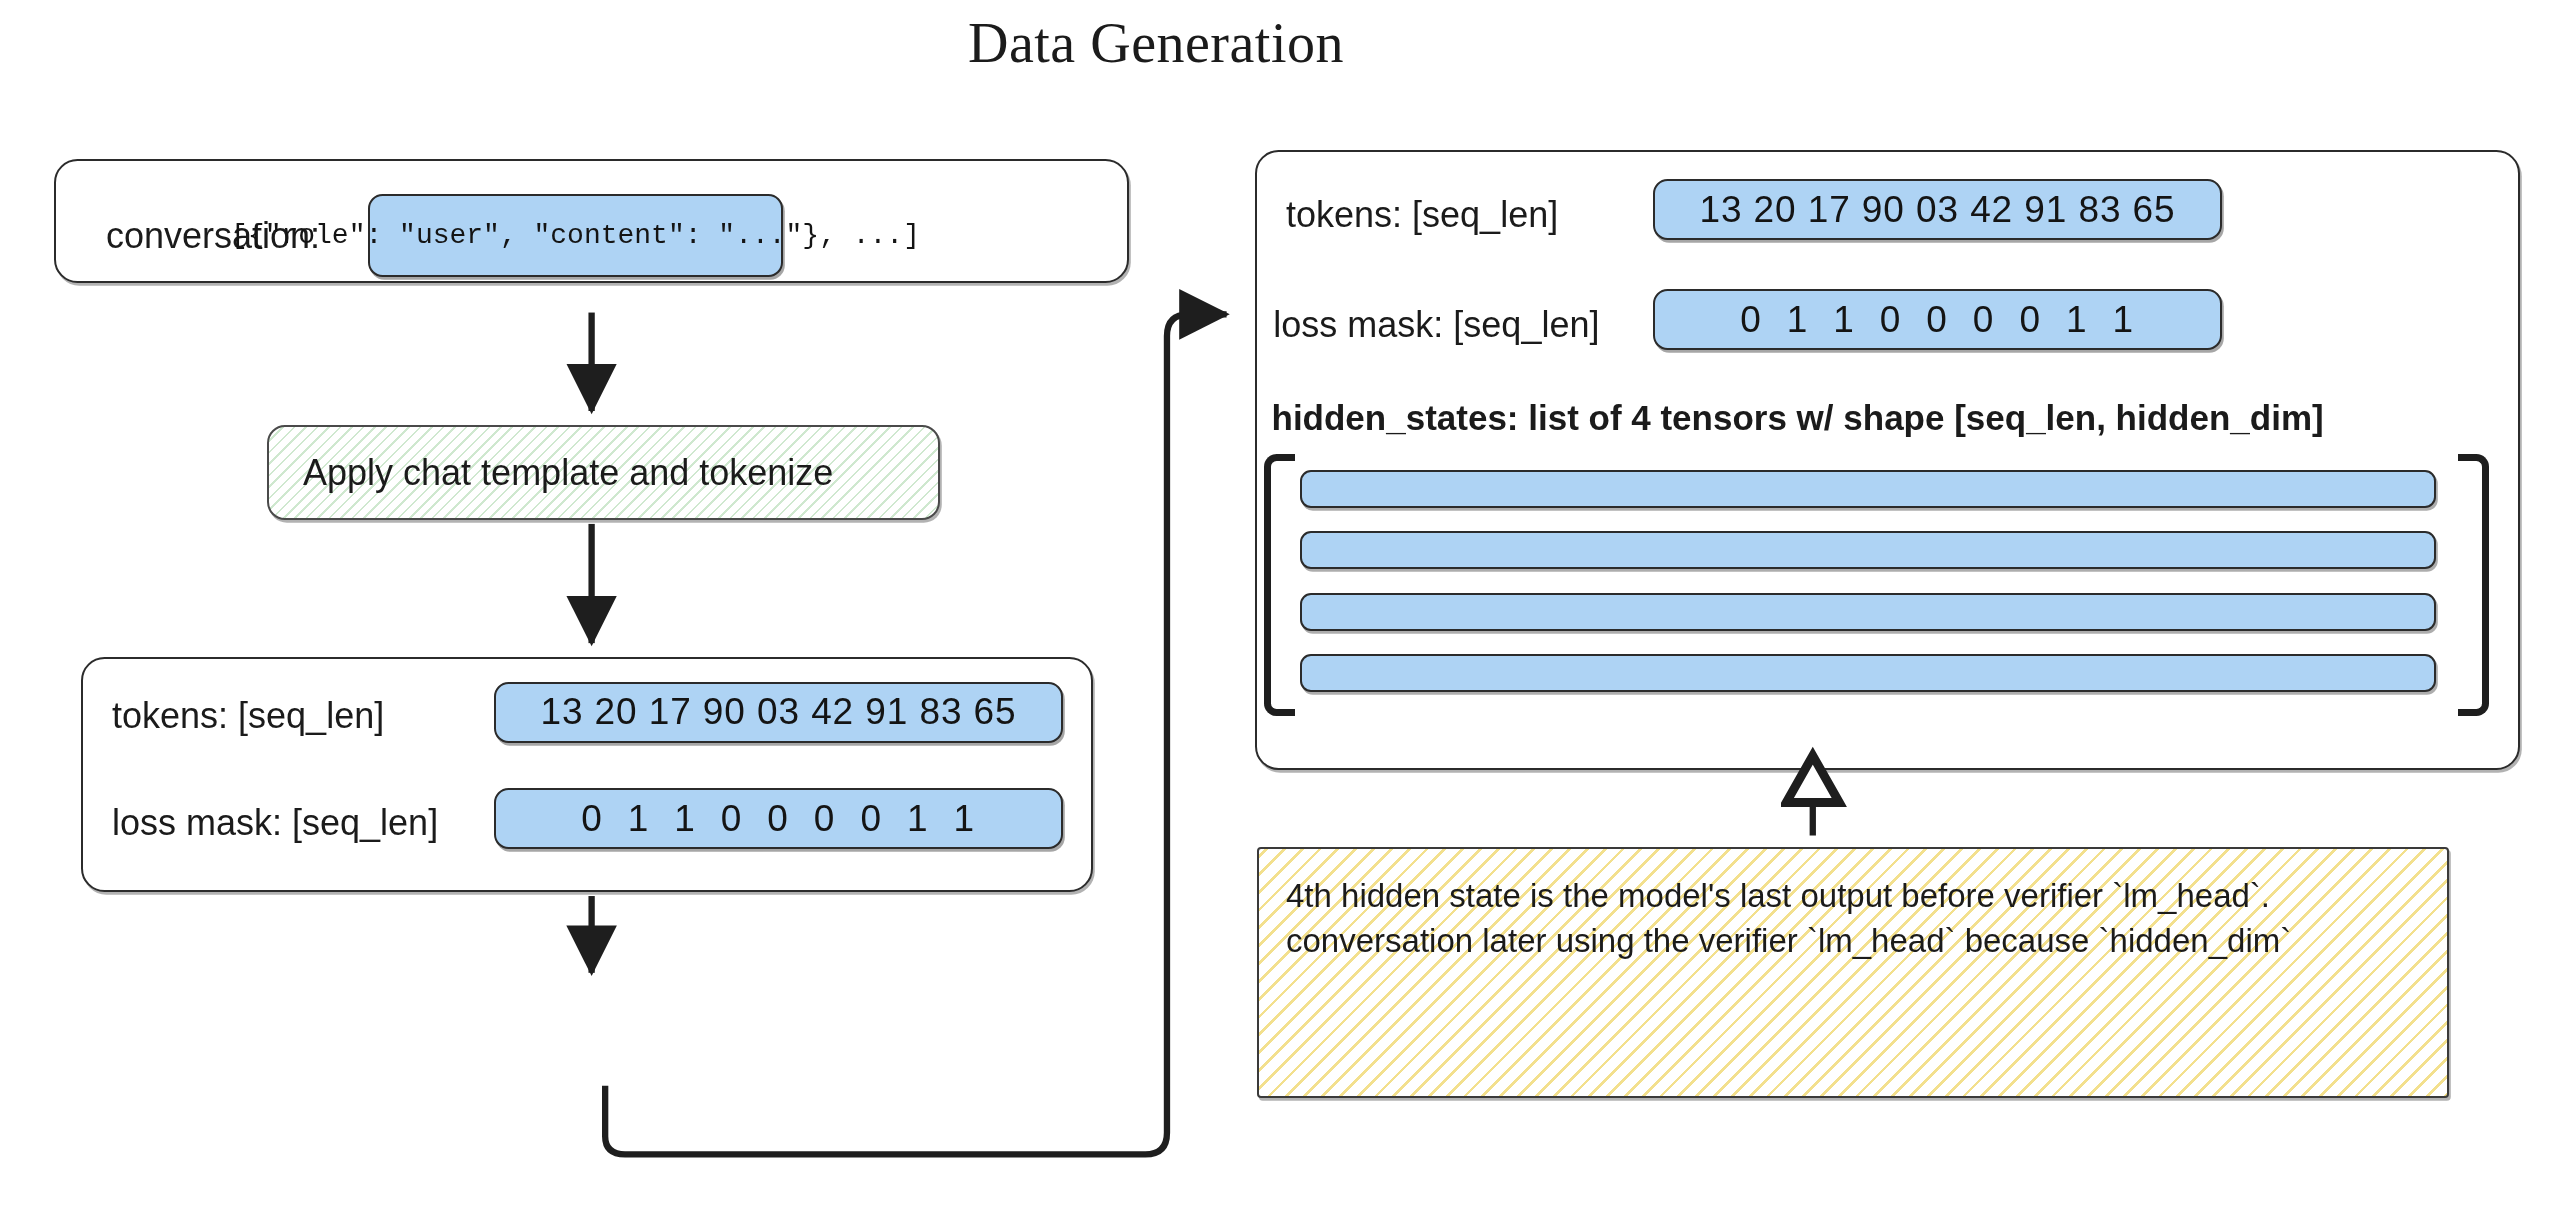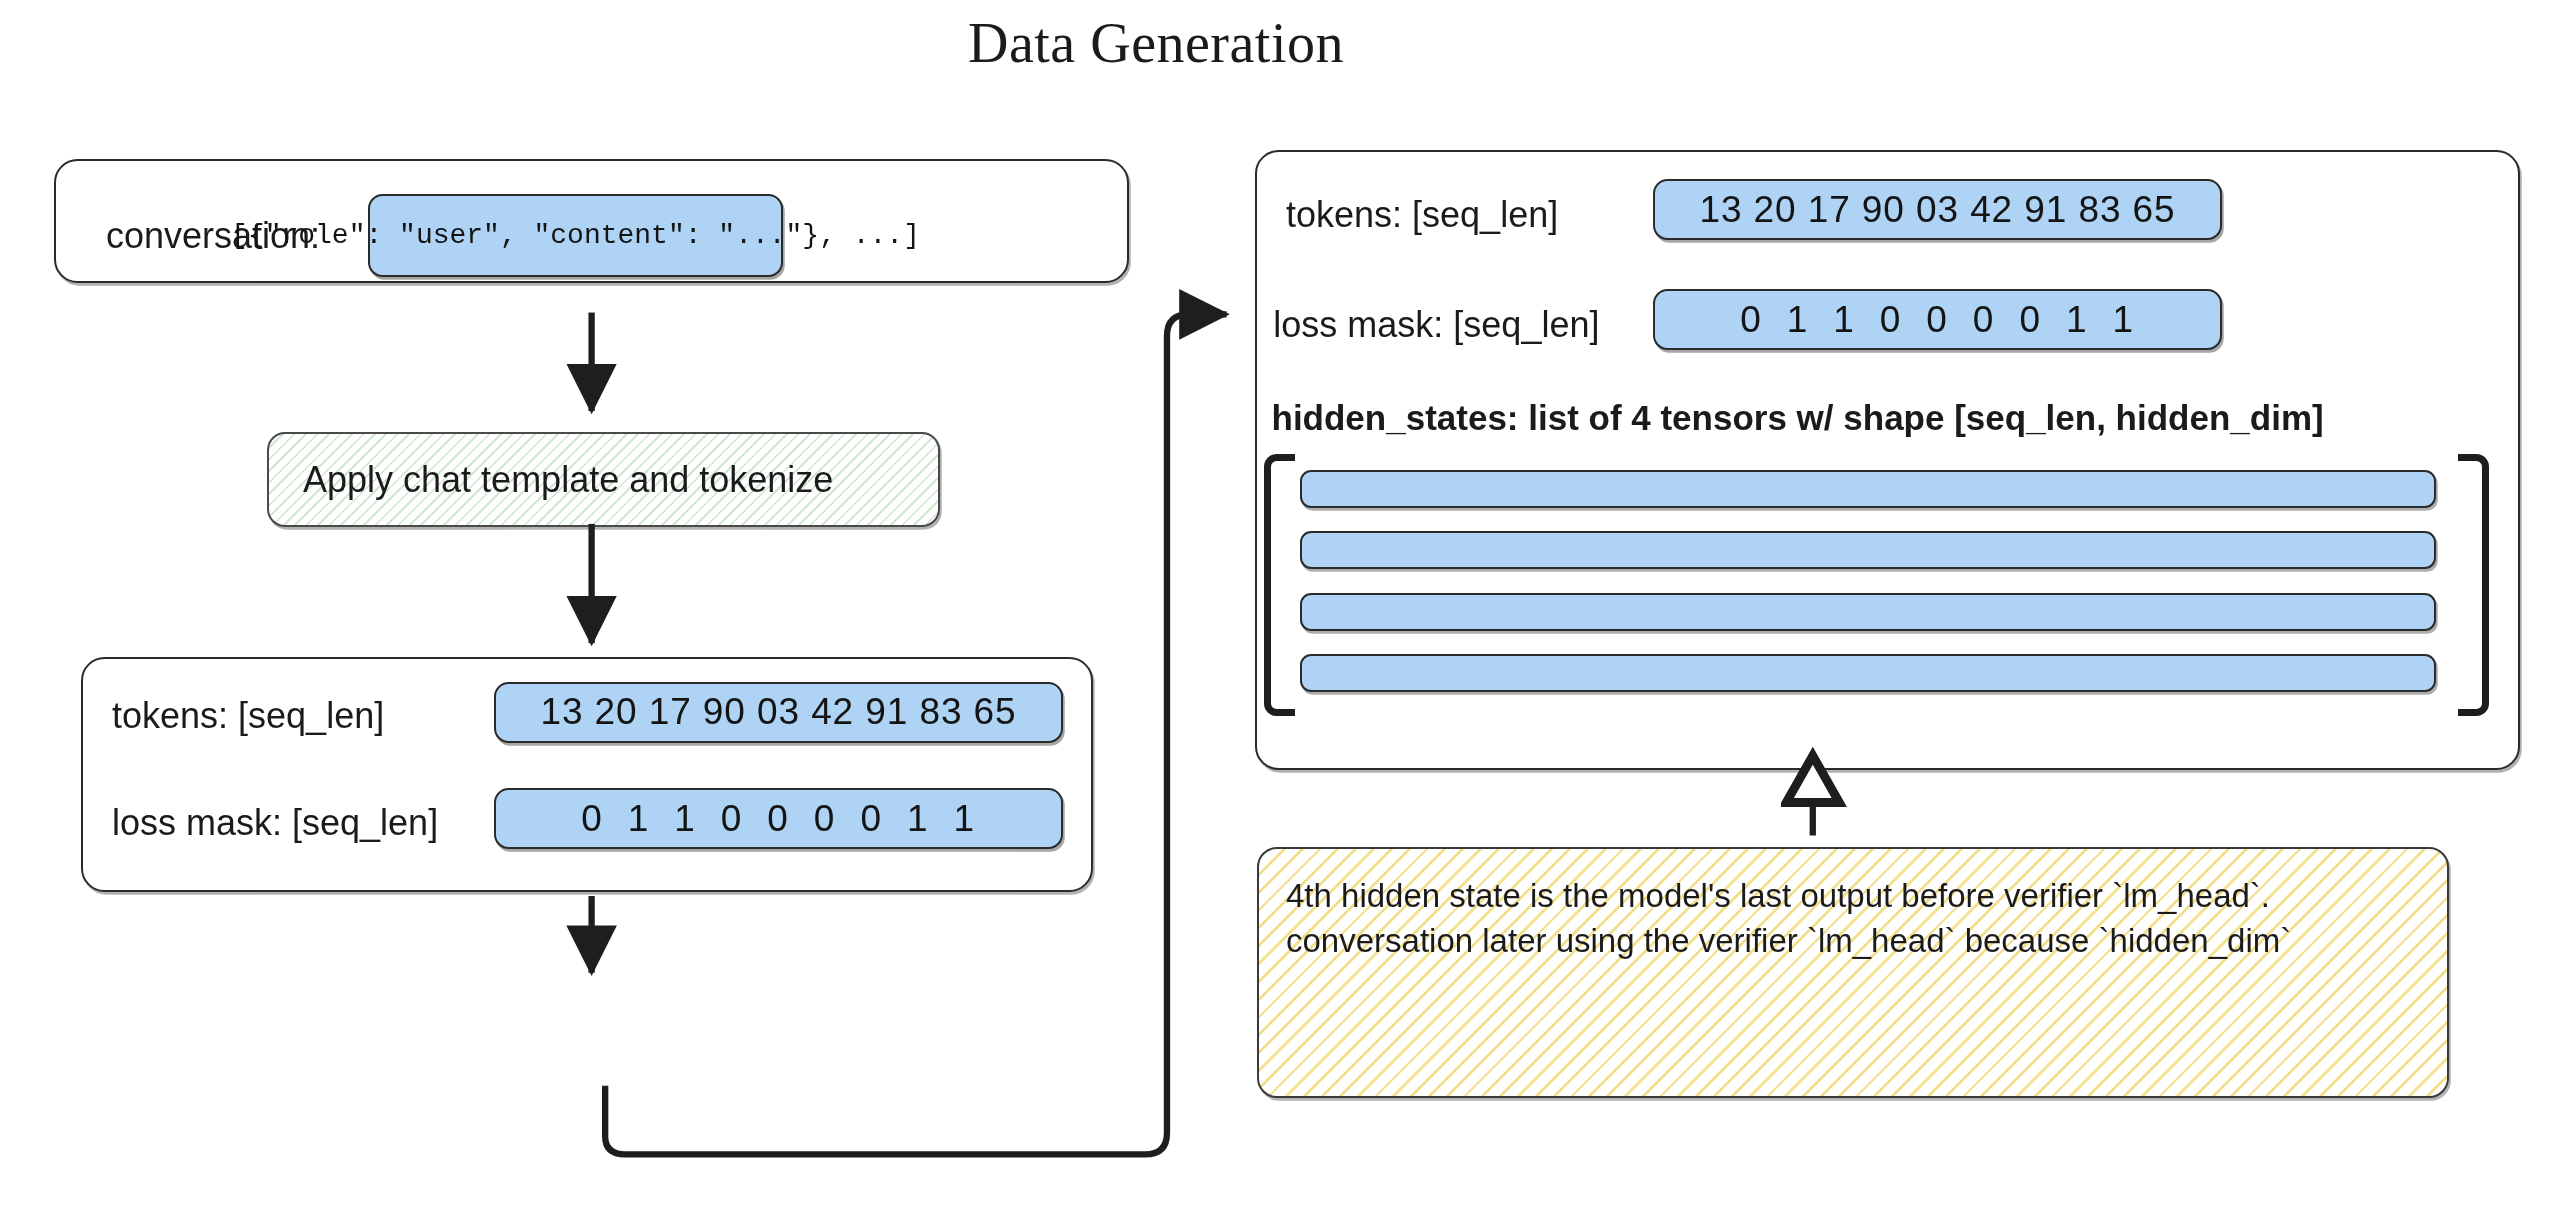--- a/index.html
+++ b/index.html
@@ -86,29 +86,28 @@
     background-image: repeating-linear-gradient(
        -45deg,
        #cfe8cf 0px, #cfe8cf 1.8px,
        #ffffff 1.8px, #ffffff 8.1px);
     display: flex;
     align-items: center;
     padding-left: 34px;
     font-size: 36px;
     color: #1b1b1b;
     white-space: nowrap;
-    margin-top: 7px;
   }
 
   
   .note {
     position: absolute;
     box-sizing: border-box;
     border: 2.7px solid #3a3a3a;
-    border-radius: 20px;
+    border-radius: 4px;
     box-shadow: 1.8px 2.7px 0 rgba(0,0,0,0.30);
     background-color: #ffffff;
     background-image: repeating-linear-gradient(
        -45deg,
        #f3e08d 0px, #f3e08d 2.7px,
        #ffffff 2.7px, #ffffff 12.6px);
     padding: 23.5px 27px 20px 27px;
     font-size: 33px;
     line-height: 1.38;
     color: #1b1b1b;

